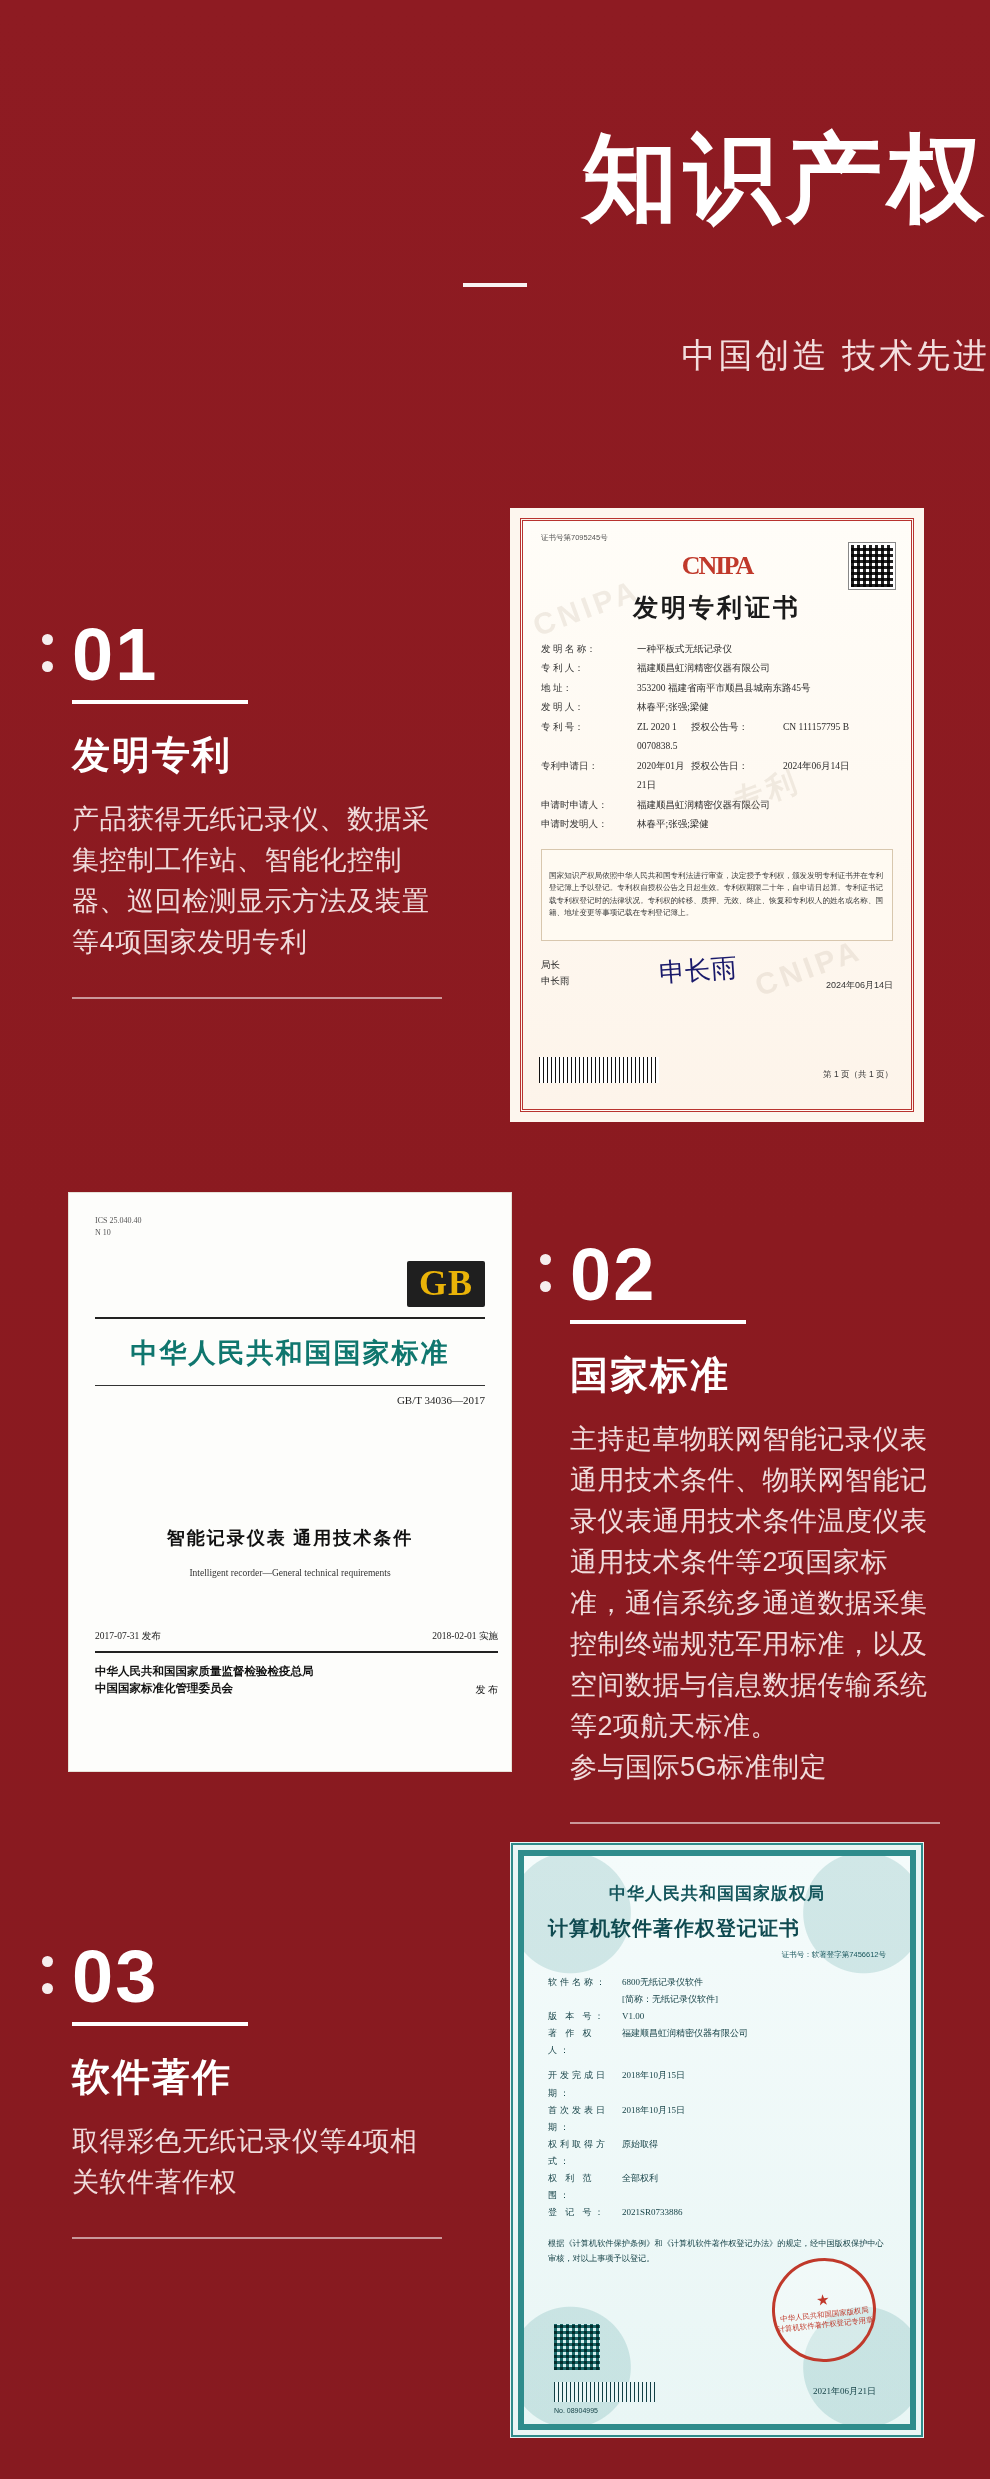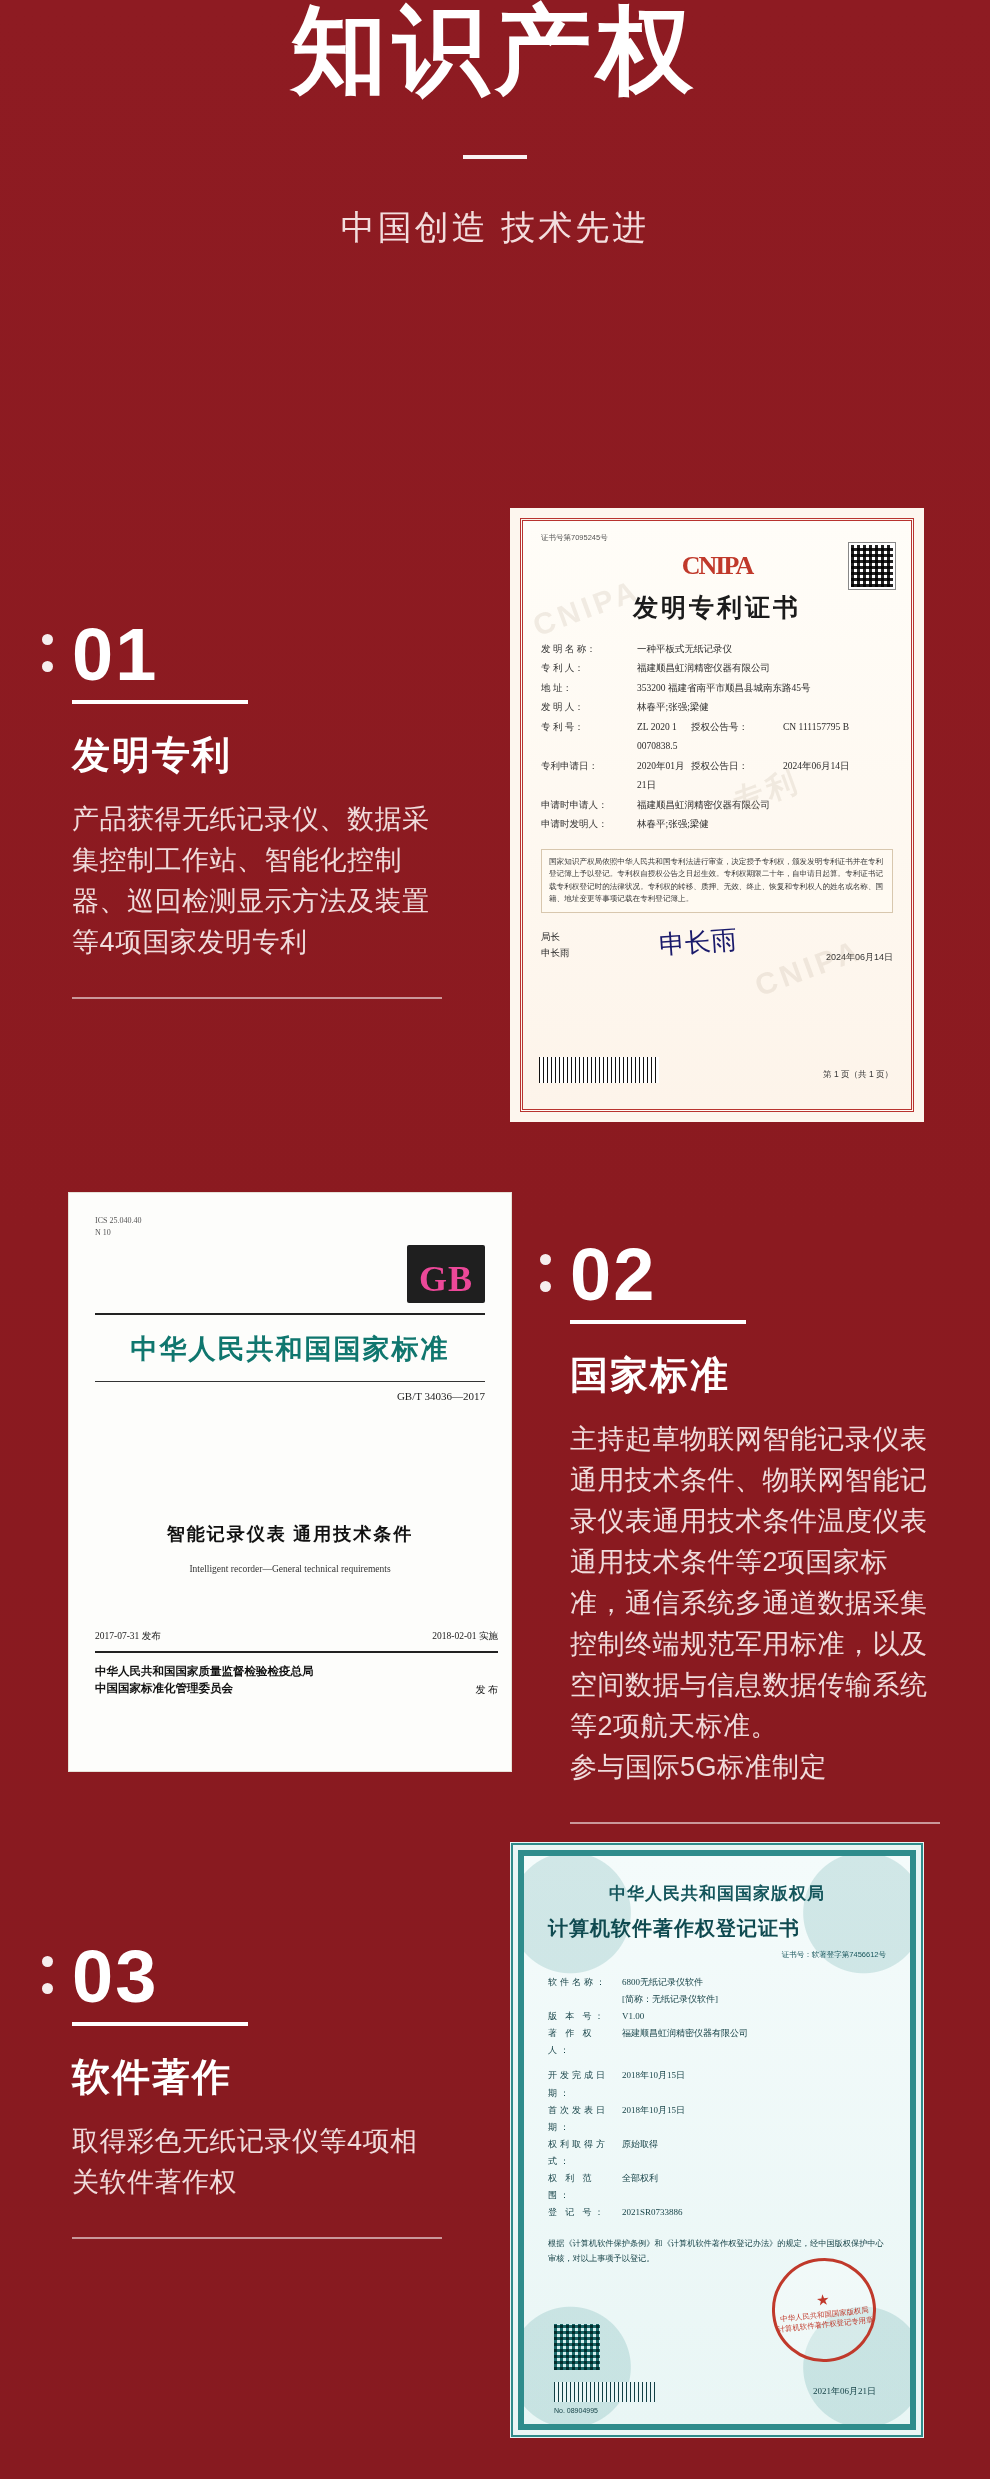--- a/index.html
+++ b/index.html
@@ -10,21 +10,21 @@
   }
   .page {
     position: relative;
     width: 990px;
     height: 2479px;
     background: linear-gradient(180deg, #8e1b22 0%, #8b1a20 50%, #871a20 100%);
     overflow: hidden;
   }
 
   
-  .header { text-align: center; }
+  .header { padding-top: 128px; text-align: right; }
   .header .title {
     font-size: 96px;
     font-weight: bold;
     color: #ffffff;
     letter-spacing: 6px;
     line-height: 1.05;
   }
   .header .rule {
     width: 64px; height: 4px;
     background: #ffffff;
@@ -144,21 +144,21 @@
     font-size: 9.5px; color: #2b2b2b; line-height: 2.05;
     font-family: "Liberation Serif", serif;
   }
   .cert-patent .kv .row { display: flex; }
   .cert-patent .kv .k { width: 96px; color: #333; }
   .cert-patent .kv .v { flex: 1; }
   .cert-patent .kv .row.two .k2 { width: 92px; }
   .cert-patent .legal {
     margin-top: 14px;
     border: 1px solid #d8c7ae;
-    padding: 6px 7px;
+    padding: 20px 7px;
     font-size: 7.6px;
     line-height: 1.65;
     color: #3a3a3a;
     background: #fffaf2;
   }
   .cert-patent .sign {
     margin-top: 16px;
     display: flex;
     align-items: flex-start;
     justify-content: space-between;
@@ -199,27 +199,28 @@
     padding: 22px 26px;
   }
   .cert-std .codes {
     font-size: 8px; color: #555; line-height: 1.5; font-family: "Liberation Serif", serif;
   }
   .cert-std .gb {
     margin-top: 6px; text-align: right;
   }
   .cert-std .gb .box {
     display: inline-block;
-    background: #1f1f1f; color: #ec4899;
+    background: #1f1f1f; color: #eab308;
     font-family: "Liberation Serif", serif;
     font-size: 36px; font-weight: bold;
-    padding: 16px 12px 4px 12px;
+    padding: 4px 12px 4px 12px;
     letter-spacing: 1px;
     line-height: 1.05;
     border-radius: 2px;
+    margin-top: 16px;
   }
   .cert-std .hr {
     height: 2px; background: #222; margin-top: 10px;
   }
   .cert-std .nat {
     text-align: center;
     font-family: "Liberation Serif", serif;
     font-size: 27px; font-weight: bold; color: #0f766e;
     letter-spacing: 2px;
     margin-top: 16px;

